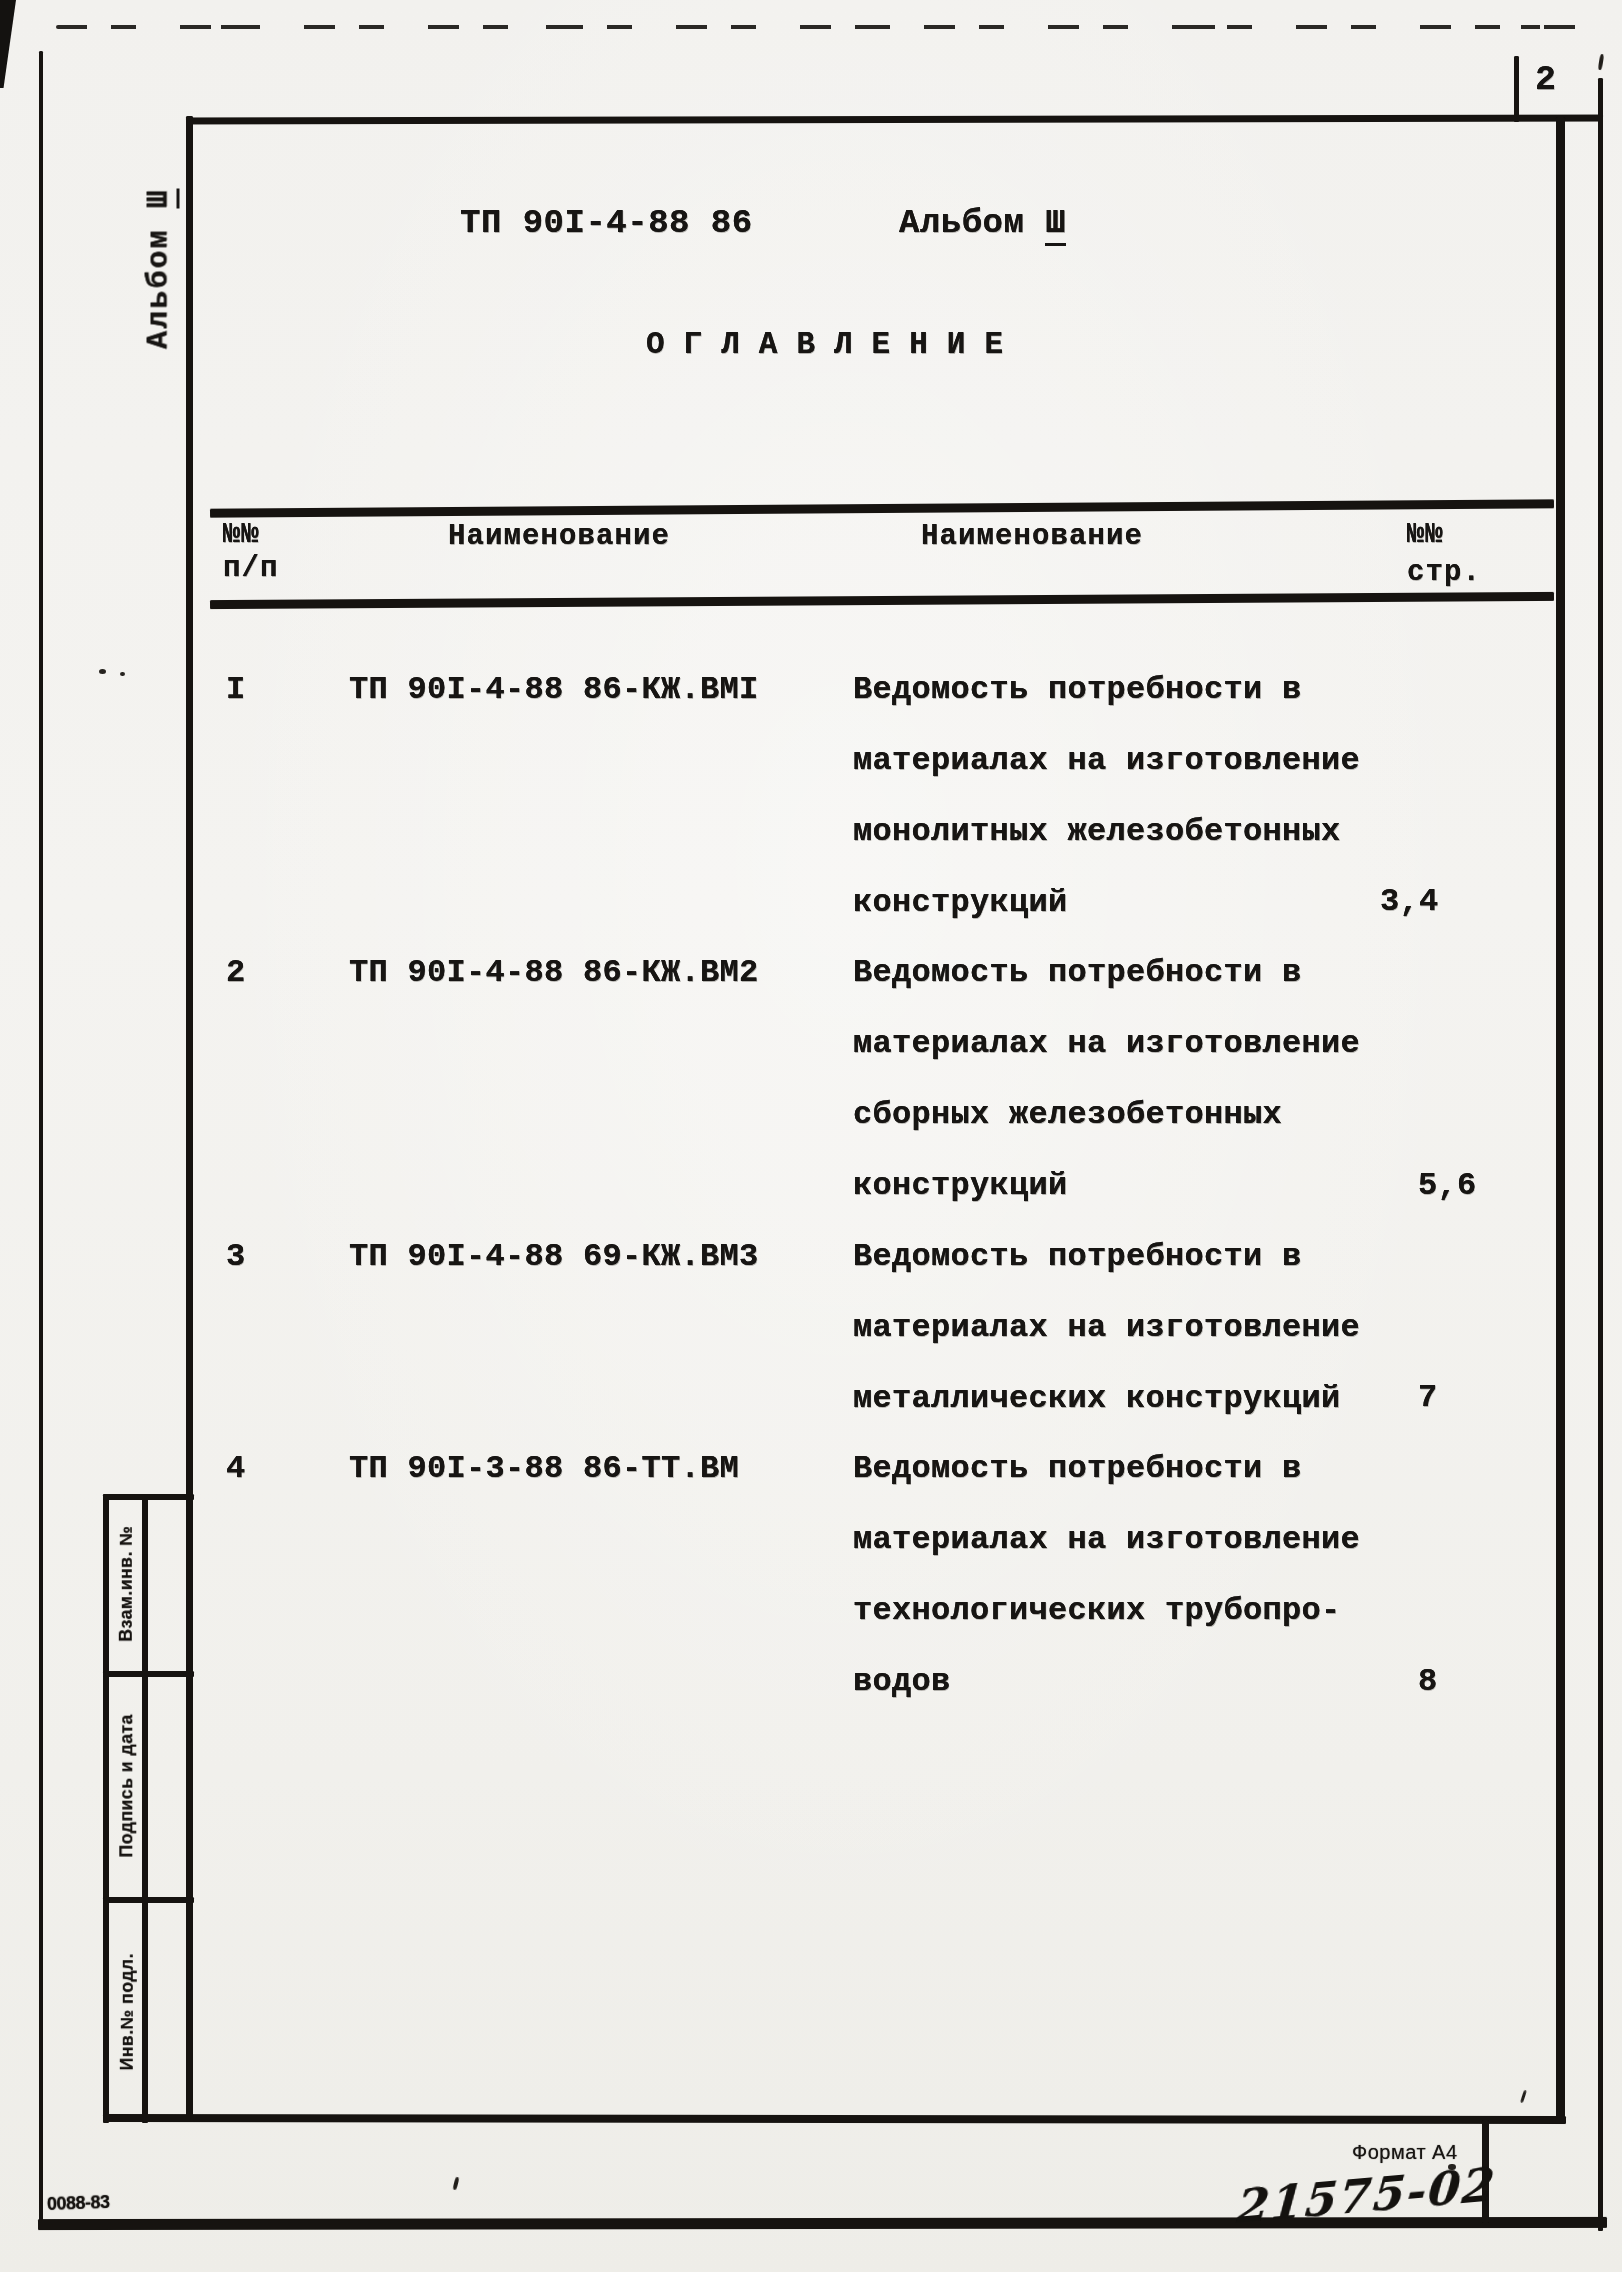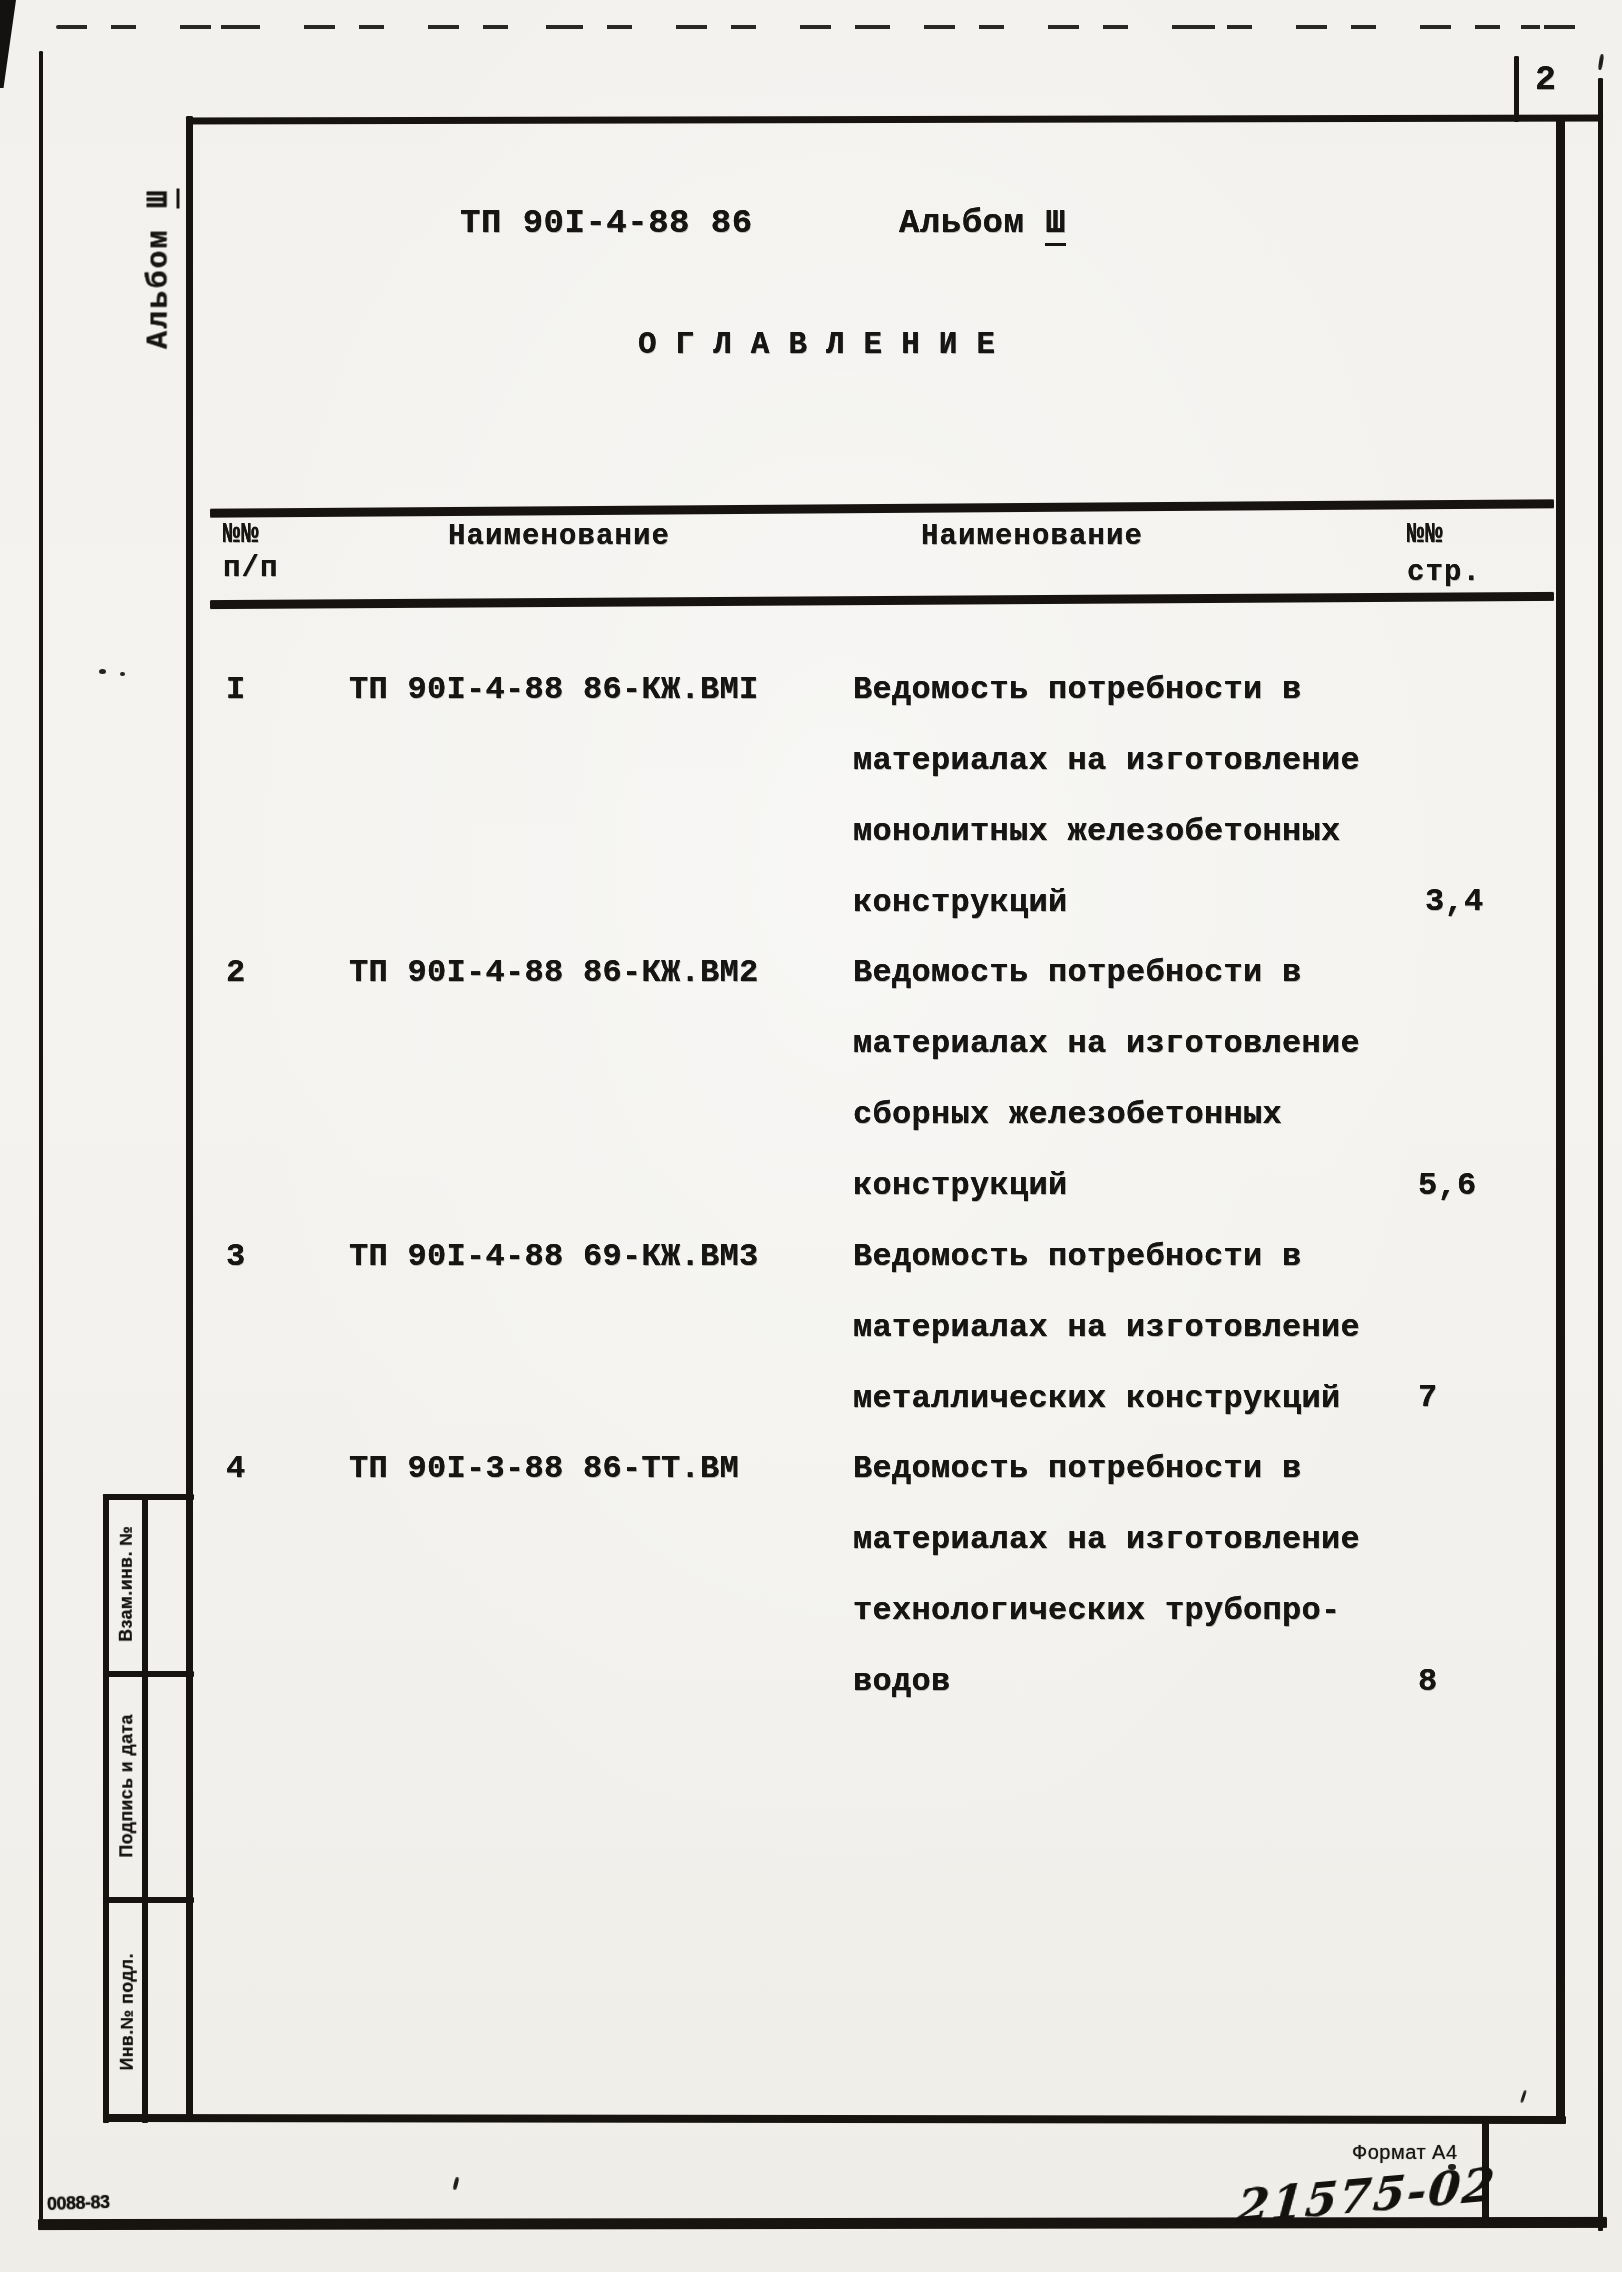--- a/index.html
+++ b/index.html
@@ -14,21 +14,21 @@
   
   .hline,.vline{position:absolute;background:#161310;border-radius:1.6px;
     box-shadow:0 0 0.5px rgba(0,0,0,.65);filter:blur(0.3px);}
   
   .ink{
     position:absolute;font-weight:700;white-space:pre;
     text-shadow:0 0 0.5px rgba(12,10,8,.9),0.6px 0.6px 0 rgba(25,22,18,.3);
     filter:blur(0.2px);
   }
   .t-title{font-size:34px;letter-spacing:0.5px;line-height:38px;}
-  .t-heading{font-size:31px;letter-spacing:19px;line-height:38px;}
+  .t-heading{font-size:31px;letter-spacing:19px;line-height:38px;margin-left:8px;}
   .t-head{font-size:29px;letter-spacing:1.1px;line-height:34px;}
   .t-head4{line-height:38px;}
   .t-body{font-size:32px;letter-spacing:0.3px;line-height:71px;white-space:pre-line;}
   .underlined{border-bottom:3.2px solid #171513;padding-bottom:1.1px;}
   
   .side-album{
     position:absolute;left:70px;top:252px;width:176px;height:33px;
     transform:rotate(-90deg);text-align:center;
     font-size:30px;font-weight:700;letter-spacing:2.1px;white-space:pre;
     text-shadow:0 0 0.5px rgba(12,10,8,.9),0.5px 0.5px 0 rgba(25,22,18,.3);filter:blur(0.2px);
@@ -128,21 +128,21 @@
   <div class="ink t-head t-head4" style="left:1407px;top:516px;"><span>№№</span><br><span>стр.</span></div>
 
   <div style="position:absolute;left:0;top:654px;width:1623px;">
     <span class="ink t-body" style="left:226px;top:0;">I</span>
     <span class="ink t-body" style="left:349px;top:0;">ТП 90I-4-88 86-КЖ.ВМI</span>
     <div class="ink t-body" style="left:853px;top:0;width:554px;">Ведомость потребности в
 материалах на изготовление
 монолитных железобетонных
 конструкций</div>
   </div>
-  <span class="ink t-body" style="left:1425px;top:866px;">3,4</span>
+  <span class="ink t-body" style="left:1380px;top:866px;">3,4</span>
 
   <div style="position:absolute;left:0;top:937px;width:1623px;">
     <span class="ink t-body" style="left:226px;top:0;">2</span>
     <span class="ink t-body" style="left:349px;top:0;">ТП 90I-4-88 86-КЖ.ВМ2</span>
     <div class="ink t-body" style="left:853px;top:0;width:554px;">Ведомость потребности в
 материалах на изготовление
 сборных железобетонных
 конструкций</div>
   </div>
   <span class="ink t-body" style="left:1418px;top:1150px;">5,6</span>

